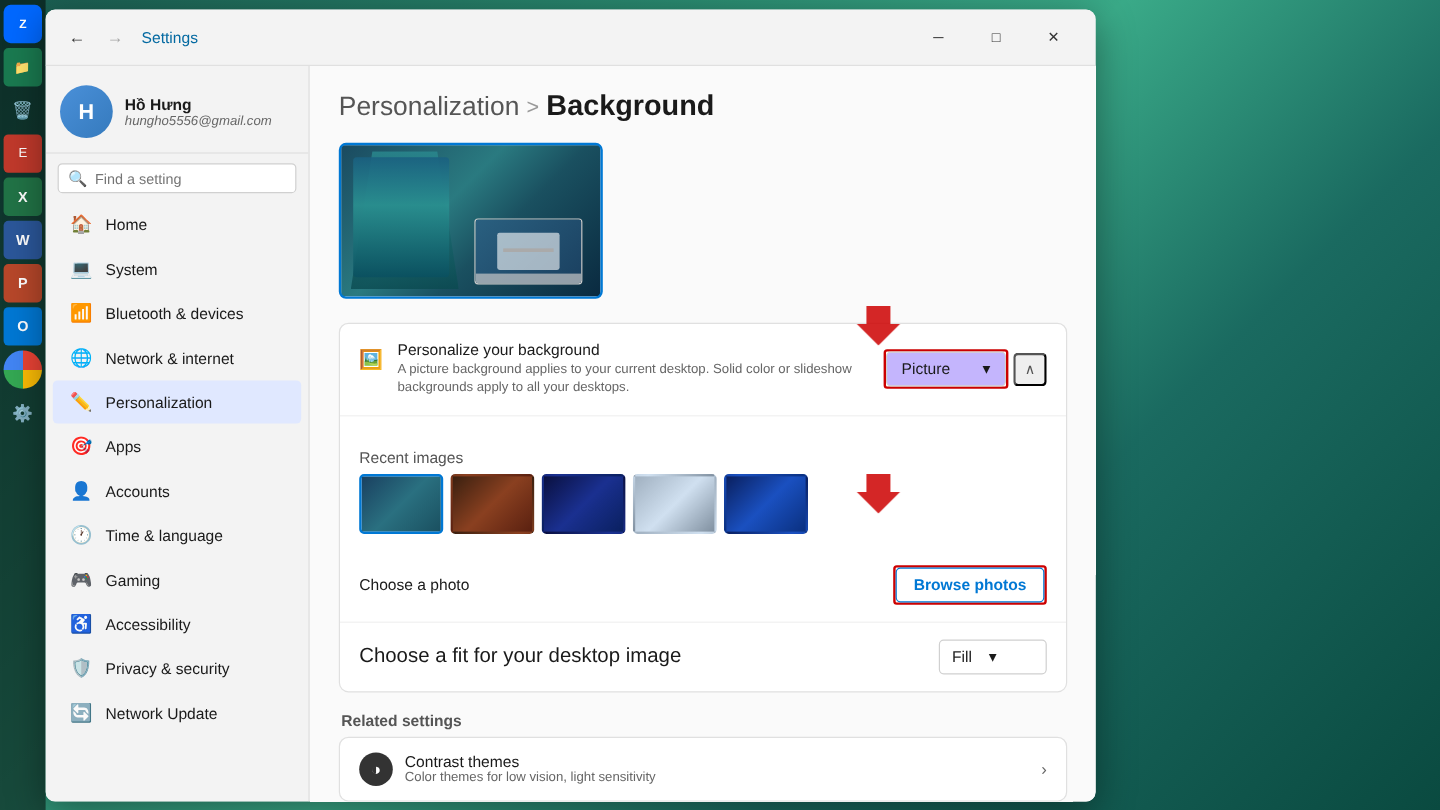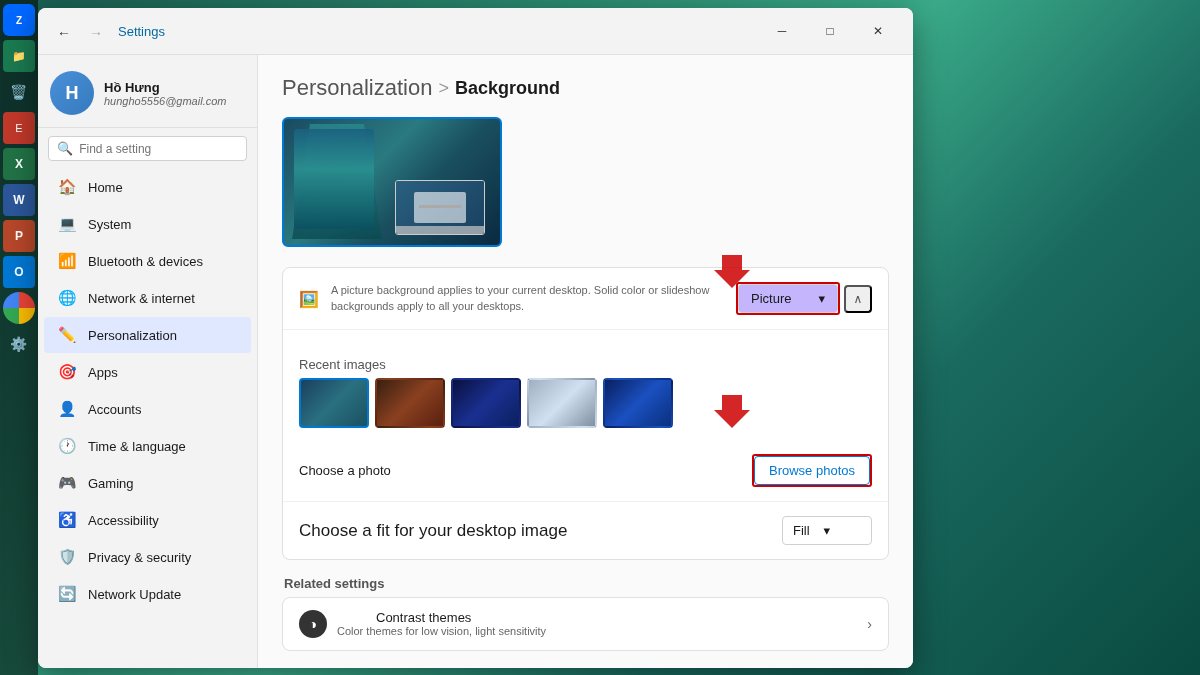--- a/index.html
+++ b/index.html
@@ -236,21 +236,21 @@
     .breadcrumb {
       font-size: 13px;
       color: #666;
       margin-bottom: 16px;
       display: flex;
       align-items: center;
       gap: 6px;
     }
 
     .breadcrumb .current {
-      font-size: 18px;
+      font-size: 24px;
       font-weight: 600;
       color: #1a1a1a;
     }
 
     .breadcrumb .separator { color: #999; font-size: 18px; }
 
     .breadcrumb .parent {
       font-size: 22px;
       color: #555;
       font-weight: 400;
@@ -402,21 +402,21 @@
 
     
     .browse-photos-btn {
       padding: 6px 14px;
       border: 1px solid #0078d4;
       border-radius: 4px;
       background: white;
       cursor: pointer;
       font-size: 13px;
       color: #0078d4;
-      font-weight: 400;
+      font-weight: 700;
     }
 
     
     .fill-dropdown {
       display: flex;
       align-items: center;
       gap: 14px;
       padding: 6px 10px;
       border: 1px solid #d0d0d0;
       border-radius: 4px;
@@ -609,20 +609,21 @@
             </div>
           </div>
         </div>
       </div>
 
       <div class="section-card">
         <div class="section-row">
           <div class="section-row-left">
             <div class="section-icon">🖼️</div>
             <div class="section-text">
+              <div class="title">Personalize your background</div>
               <div class="desc">A picture background applies to your current desktop. Solid color or slideshow backgrounds apply to all your desktops.</div>
             </div>
           </div>
           <div style="display:flex; align-items:center; gap:4px;">
             <div class="red-box">
               <button class="dropdown-btn">
                 <span>Picture</span>
                 <span>▾</span>
               </button>
             </div>
@@ -656,21 +657,21 @@
           </button>
         </div>
       </div>
 
       <div class="related-label">Related settings</div>
       <div class="section-card">
         <div class="related-row">
           <div class="related-row-left">
             <div class="related-icon">◑</div>
             <div>
-              <div style="font-size:13px; font-weight:500; color:#1a1a1a;margin-left:39px;">Contrast themes</div>
+              <div style="font-size:13px; font-weight:500; color:#1a1a1a;">Contrast themes</div>
               <div style="font-size:11px; color:#666;">Color themes for low vision, light sensitivity</div>
             </div>
           </div>
           <span class="chevron-right">›</span>
         </div>
       </div>
 
       <div class="related-label">Related support</div>
 
     </div>

